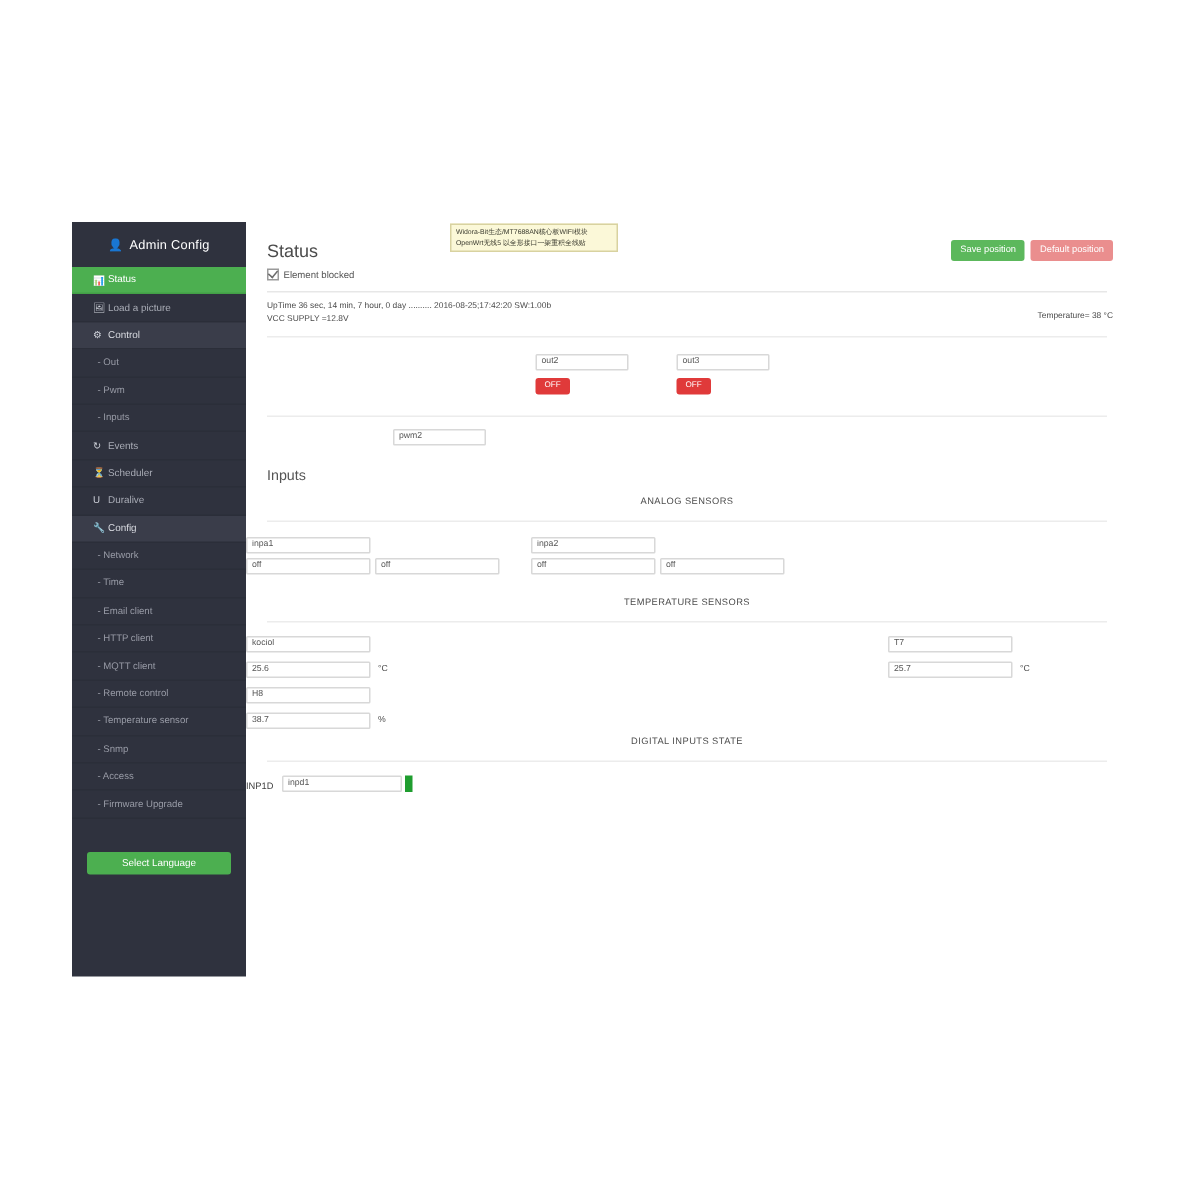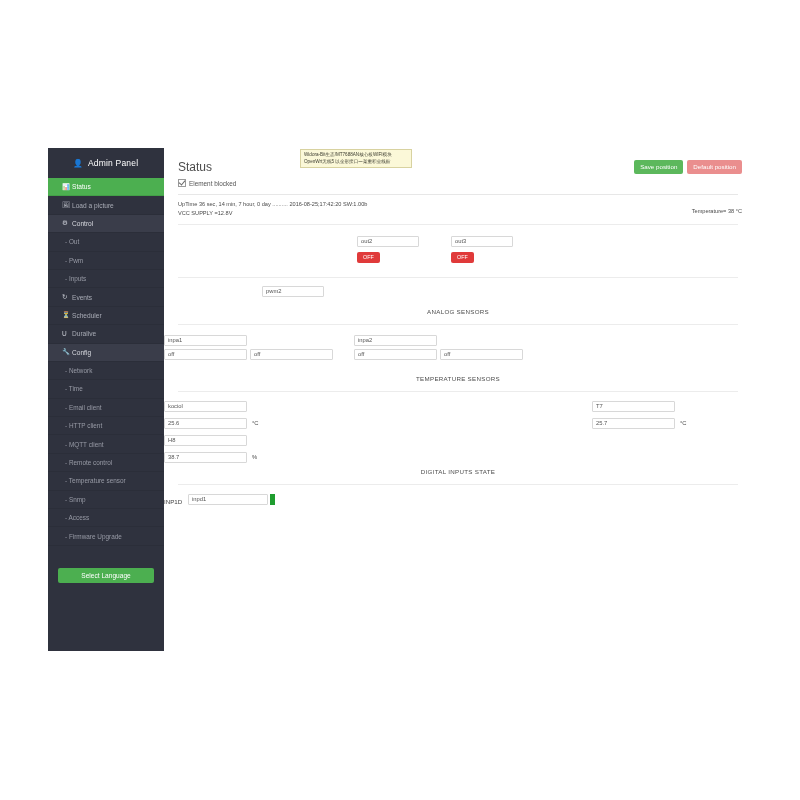--- a/index.html
+++ b/index.html
@@ -256,21 +256,21 @@
 </style>
 </head>
 <body>
 
 <div id="app">
 
   <div class="sidebar">
 
     <div class="brand">
       <span class="ic">👤</span>
-      <span>Admin Panel</span>
+      <span>Admin Config</span>
     </div>
 
     <div class="nav">
 
       <div class="nav-item active-green">
         <span class="ic">📊</span>
         <span>Status</span>
       </div>
 
       <div class="nav-item">
@@ -387,20 +387,21 @@
 
       <input class="txt abs" style="left: 287px; top: 11px; width: 62px;" value="out3">
       <button class="off-btn abs" style="left:287px; top:27px;">OFF</button>
     </div>
 
     <div class="divider"></div>
     <div class="row" style="height:26px;">
       <input class="txt abs" style="left: 98px; top: 8px; width: 62px;" value="pwm2">
     </div>
 
+    <h2 class="section-title">Inputs</h2>
     <div class="section-sub">ANALOG SENSORS</div>
     <div class="divider"></div>
 
     <div class="row" style="height:46px;">
       <input class="txt abs" style="left: 0px; top: 10px; width: 83px;" value="inpa1">
       <input class="txt abs" style="left: 0px; top: 24px; width: 83px;" value="off">
       <input class="txt abs" style="left: 86px; top: 24px; width: 83px;" value="off">
 
       <input class="txt abs" style="left: 190px; top: 10px; width: 83px;" value="inpa2">
       <input class="txt abs" style="left: 190px; top: 24px; width: 83px;" value="off">

